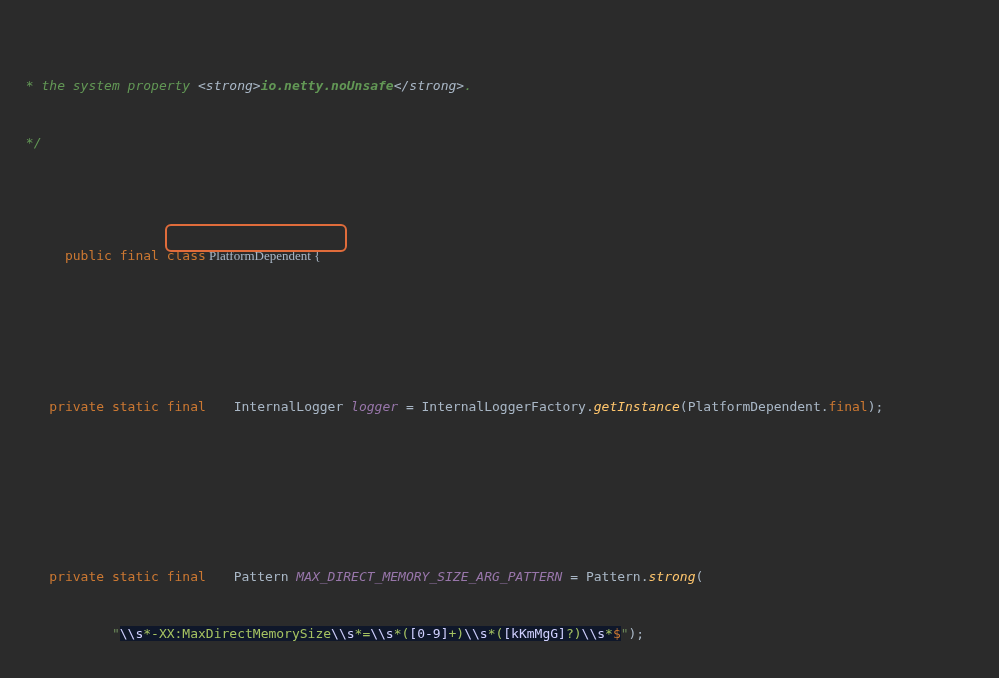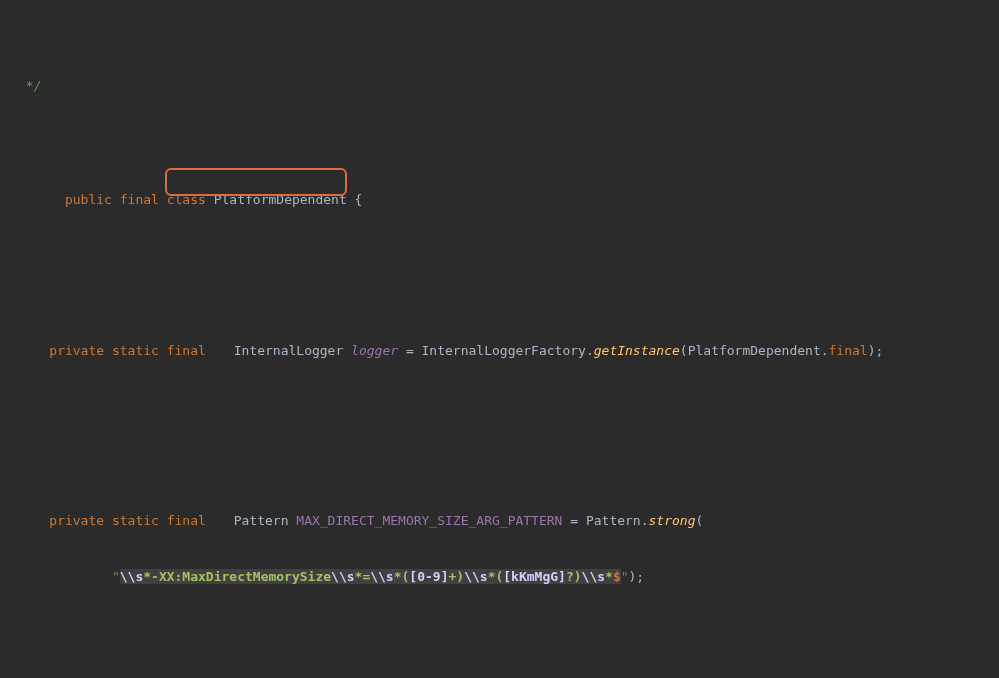--- a/index.html
+++ b/index.html
@@ -31,48 +31,49 @@
   .line {
     height: 19px;
     position: relative;
     white-space: pre;
   }
   .kw { color: #cc7832; text-align: right; }
   .type { color: #a9b7c6; margin-left: 20px; }
   .id { color: #a9b7c6; }
   .field-italic { color: #9876aa; font-style: italic; margin-top: 41px; }
   .str { color: #6a8759; }
-  .regex-bg { background: #404040; color:#a5c261;font-weight:bold; }
+  .regex-bg { background: #0f172a; color:#a5c261; }
   .regex-cc { color: #d0d0ff; }
-  .const { color: #9876aa; }
+  .const { color: #9876aa; font-style: italic; }
   .call-italic { color: #ffc66d; font-style: italic; }
   .doc-comment { color: #629755; font-style: italic; }
   .doc-tag { color: #a9b7c6; font-style: italic; }
   .doc-bold { color: #629755; font-style: italic; font-weight: bold; }
 
   .annot-box1 {
     position: absolute;
     border: 2px solid #e06c3b;
     border-radius: 6px;
     pointer-events: none;
   }
 </style>
 </head>
 <body>
 
 <div class="editor">
   <div class="gutter"></div>
   <div class="code">
 
     
+    <div class="line"><span class="doc-comment"> * the system property </span><span class="doc-tag">&lt;strong&gt;</span><span class="doc-bold">io.netty.noUnsafe</span><span class="doc-tag">&lt;/strong&gt;</span><span class="doc-comment">.</span></div>
     <div class="line"><span class="doc-comment"> */</span></div>
 
     
     <div class="line" style="position:relative;">
-      <span class="kw">public final class</span><span class="id" style="position:relative;"><span> PlatformDependent </span><span>{</span></span>
+      <span class="kw">public final class</span><span class="id" style="position:relative;font-family:Liberation Serif, serif;"><span> PlatformDependent </span><span>{</span></span>
       <span class="annot-box1" style="left:147px; top:-4px; width:178px; height:24px;"></span>
     </div>
 
     <div class="line"></div>
 
     
     <div class="line">    <span class="kw">private static final</span> <span class="type">InternalLogger</span> <span class="field-italic">logger</span><span class="id"> = InternalLoggerFactory.</span><span class="call-italic">getInstance</span><span class="id">(PlatformDependent.</span><span class="kw">final</span><span class="id">);</span></div>
 
     <div class="line"></div>
 

